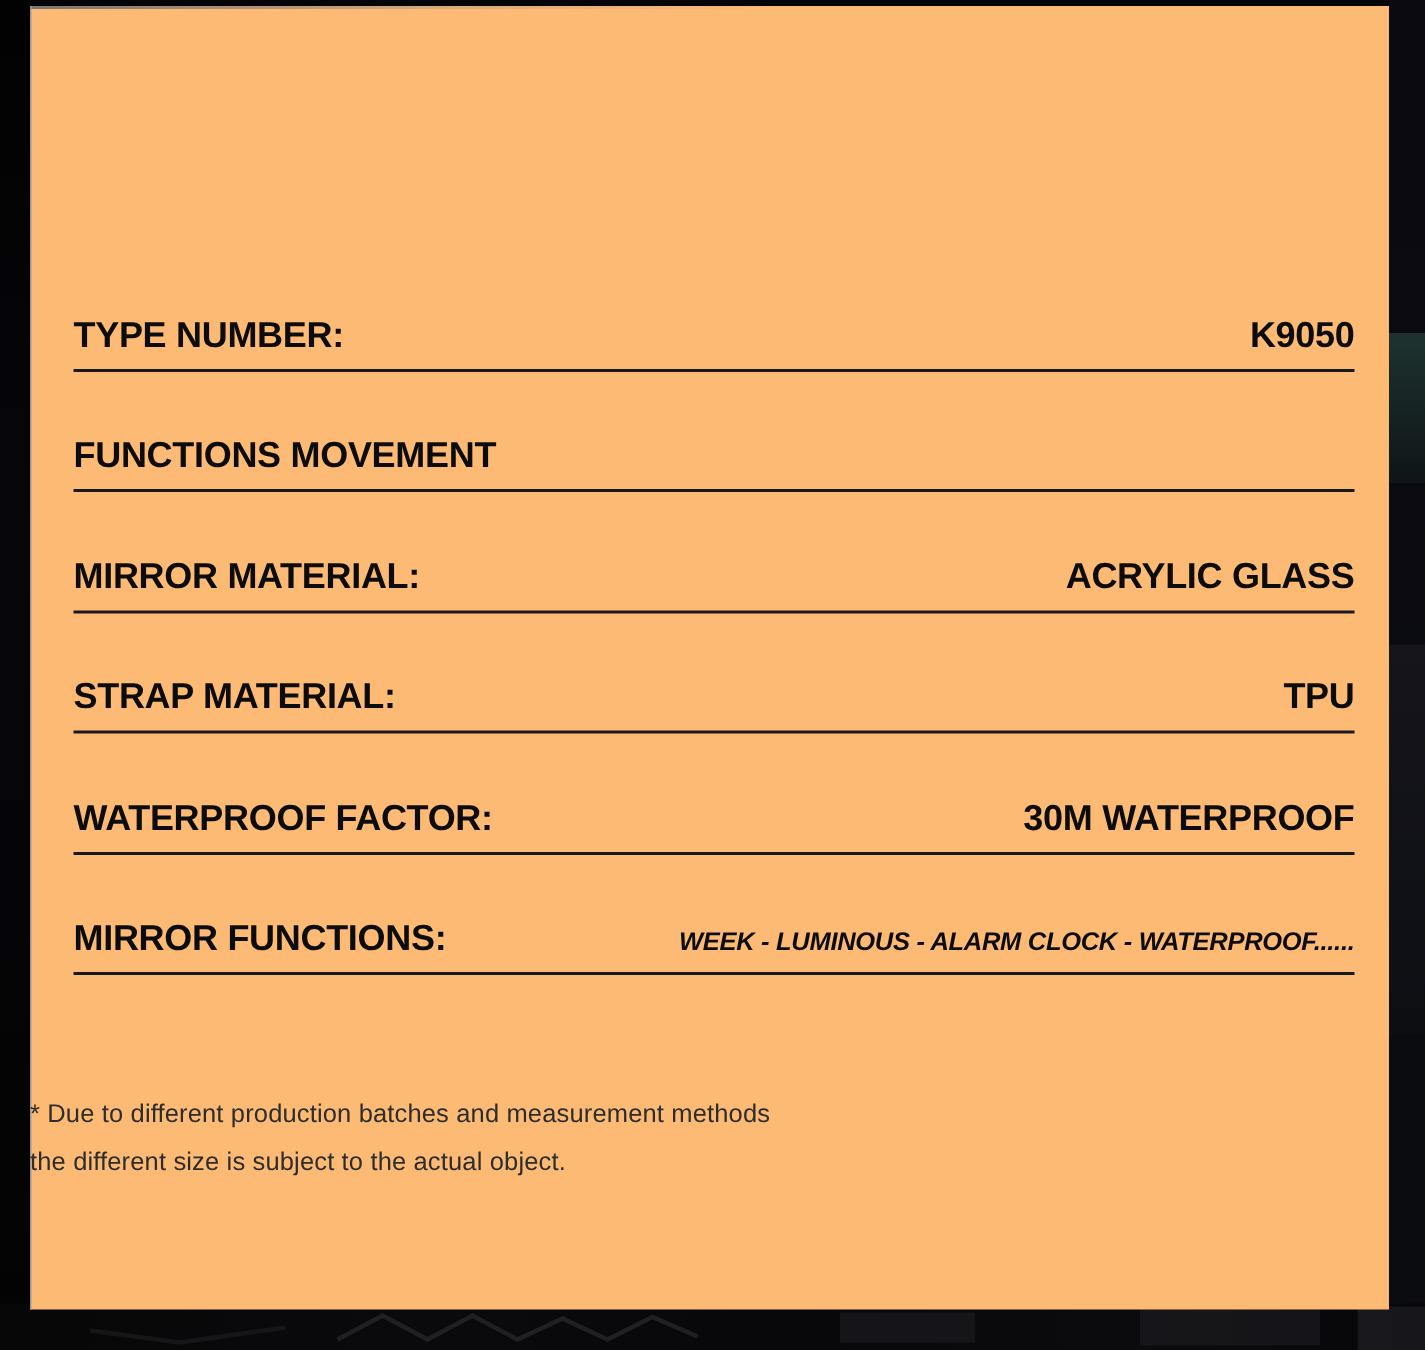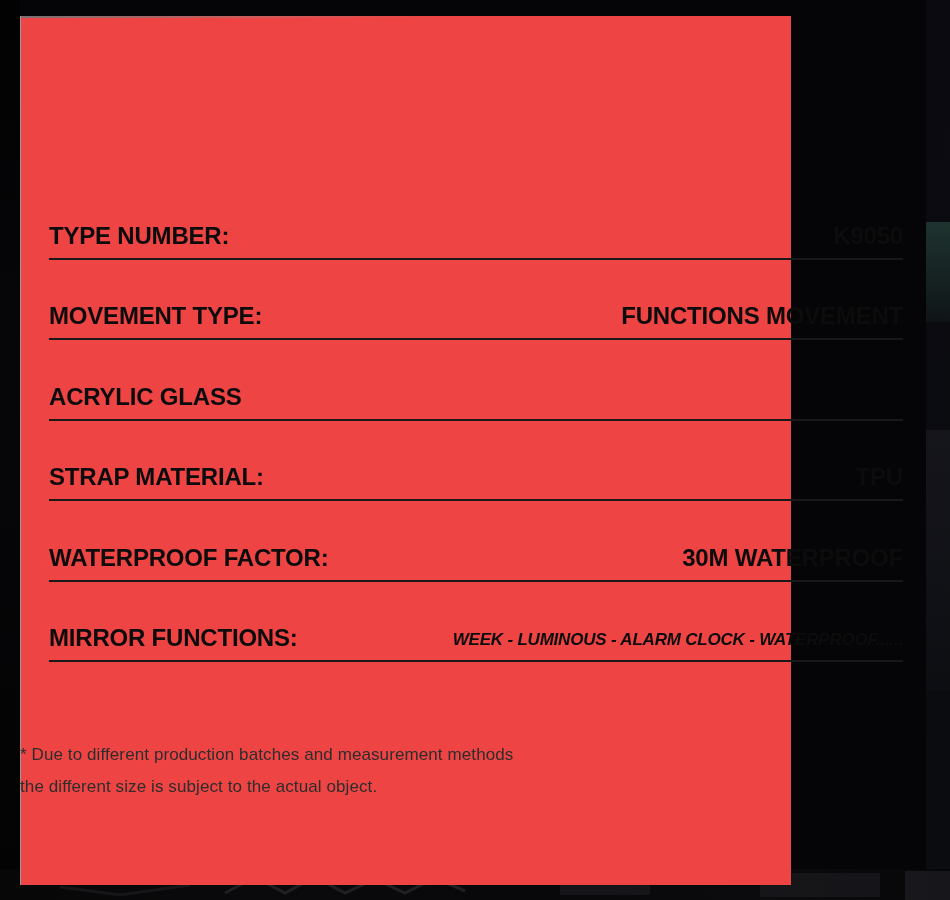--- a/index.html
+++ b/index.html
@@ -17,21 +17,21 @@
     background:linear-gradient(180deg,#0a0a10 0%,#0b0c10 100%);}
   .bg-right .teal-patch{position:absolute;left:0;top:222px;width:24px;height:100px;
     background:linear-gradient(180deg,rgba(46,84,72,.55),rgba(30,50,45,.25));}
   .bg-right .faint-patch{position:absolute;left:0;top:430px;width:24px;height:260px;
     background:linear-gradient(180deg,rgba(70,70,80,.18),rgba(40,40,48,.08));}
   .bg-bottom{position:absolute;left:0;top:869px;width:950px;height:31px;
     background:linear-gradient(90deg,#070708 0%,#0a0a0c 30%,#08080a 55%,#0b0b0e 80%,#070709 100%);}
   .bg-bottom svg{position:absolute;left:0;top:0;}
 
   
-  .panel{position:absolute;left:20px;top:16px;width:771px;height:869px;background:#ef4444;}
+  .panel{position:absolute;left:20px;top:4px;width:906px;height:869px;background:#fdba74;}
   .panel-top-edge{position:absolute;left:0;top:0;width:100%;height:2px;
     background:linear-gradient(90deg,rgba(115,115,115,.95),rgba(140,140,140,.35) 30%,rgba(160,160,160,0) 55%);}
   .panel-left-edge{position:absolute;left:0;top:0;width:1px;height:100%;background:#9a9a9a;}
 
   
   .spec-table{position:absolute;left:29px;top:163px;width:854px;}
   .spec-row{
     height:68.5px;display:flex;justify-content:space-between;align-items:flex-end;
     padding-bottom:10px;border-bottom:2px solid #191919;
   }
@@ -70,25 +70,25 @@
     <div class="panel-left-edge"></div>
 
     <div class="spec-table">
 
       <div class="spec-row">
         <span class="spec-label">TYPE NUMBER:</span>
         <span class="spec-value">K9050</span>
       </div>
 
       <div class="spec-row">
-        <span class="spec-label">MOVEMENT TYPE:</span>
         <span class="spec-value">FUNCTIONS MOVEMENT</span>
       </div>
 
       <div class="spec-row">
+        <span class="spec-label">MIRROR MATERIAL:</span>
         <span class="spec-value">ACRYLIC GLASS</span>
       </div>
 
 
       <div class="spec-row">
         <span class="spec-label">STRAP MATERIAL:</span>
         <span class="spec-value">TPU</span>
       </div>
 
       <div class="spec-row">

